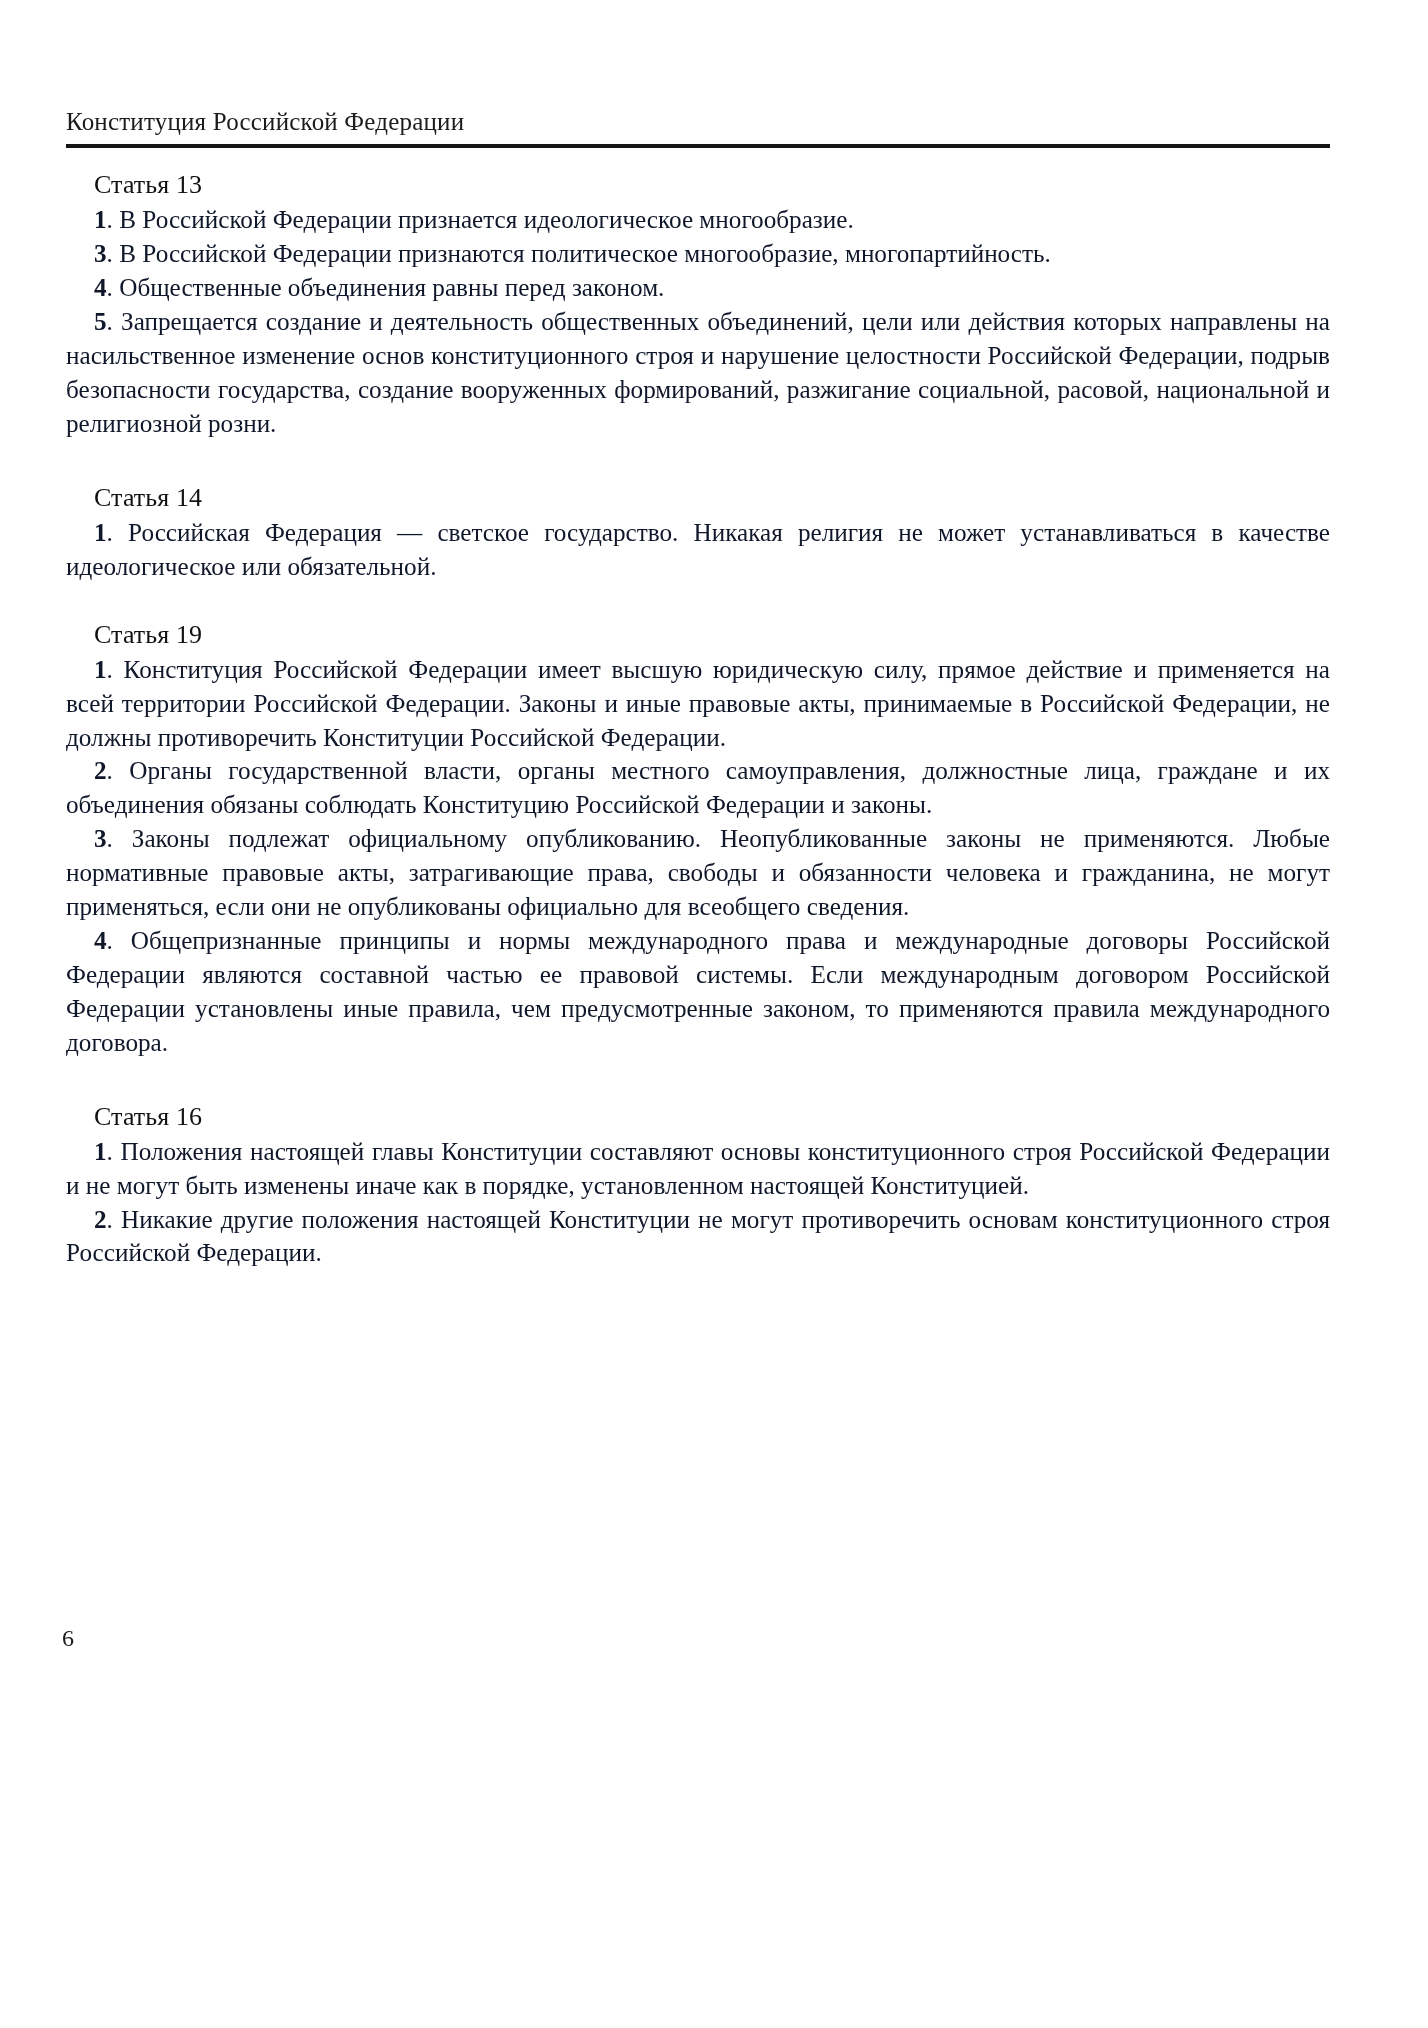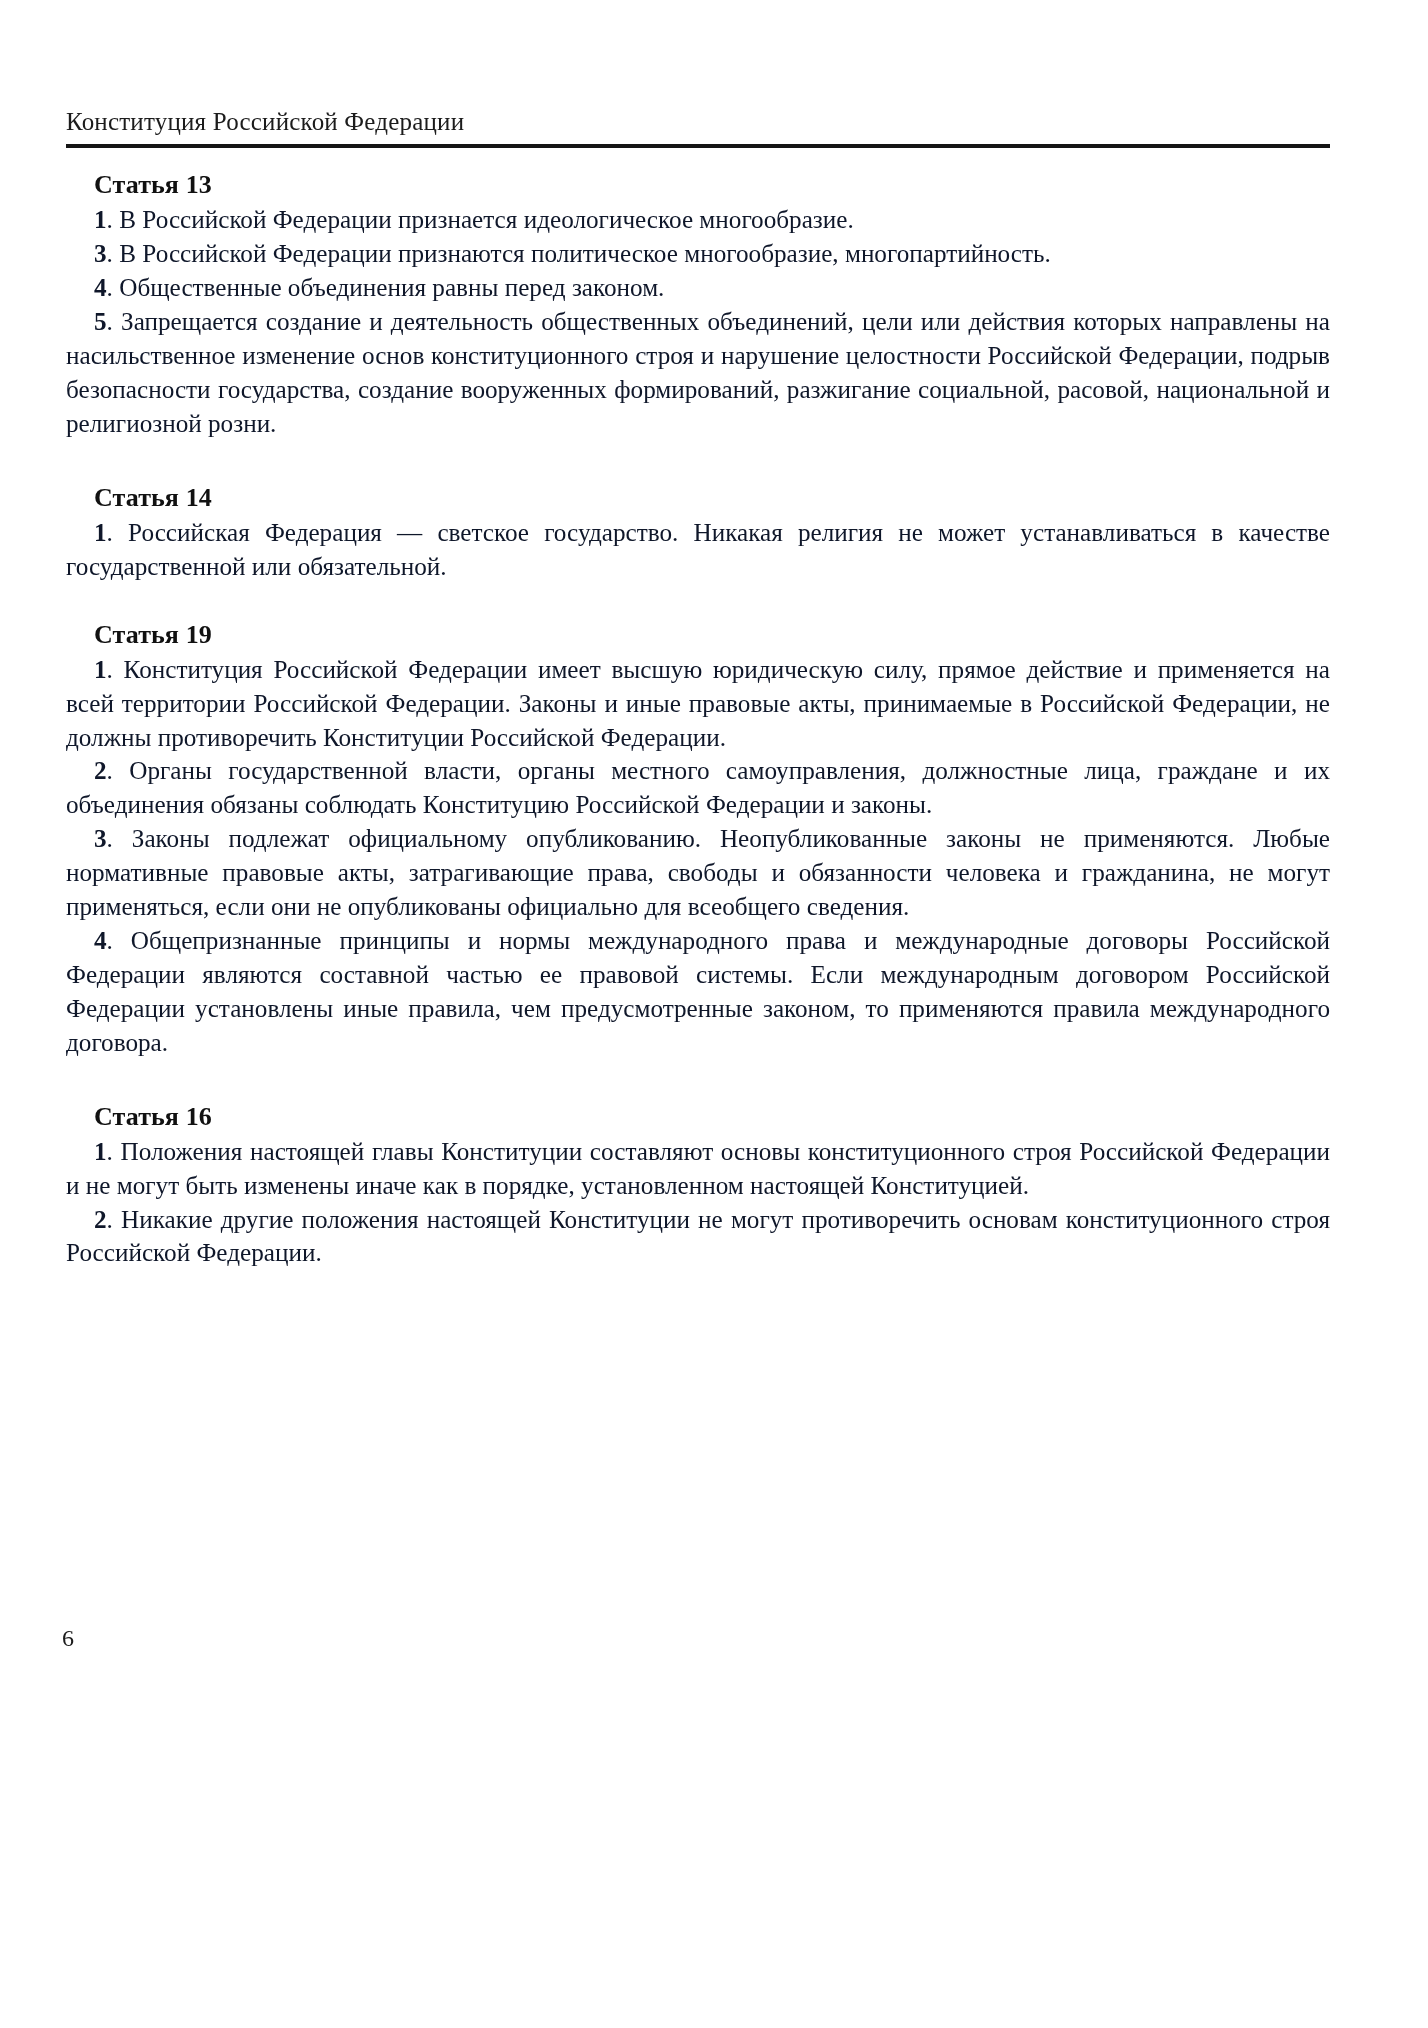--- a/index.html
+++ b/index.html
@@ -53,21 +53,21 @@
   .article {
     margin: 0 0 34px 0;
   }
 
   .article:last-of-type {
     margin-bottom: 16px;
   }
 
   .article-heading {
     font-size: 26px;
-    font-weight: bold;
+    font-weight: normal;
     line-height: 1.28;
     margin: 0 0 2px 0;
     padding-left: 28px;
     color: #111111;
     letter-spacing: 0.1px;
   }
 
   .clause {
     font-size: 25.2px;
     line-height: 1.345;
@@ -112,21 +112,21 @@
 
   <div class="article gap-lg">
         <div class="article-heading">Статья 13</div>
         <p class="clause"><span class="num">1</span><span>. </span><span>В Российской Федерации признается идеологическое многообразие.</span></p>
         <p class="clause"><span class="num">3</span><span>. </span><span>В Российской Федерации признаются политическое многообразие, многопартийность.</span></p>
         <p class="clause"><span class="num">4</span><span>. </span><span>Общественные объединения равны перед законом.</span></p>
         <p class="clause"><span class="num">5</span><span>. </span><span>Запрещается создание и деятельность общественных объединений, цели или действия которых направлены на насильственное изменение основ конституционного строя и нарушение целостности Российской Федерации, подрыв безопасности государства, создание вооруженных формирований, раз­жигание социальной, расовой, национальной и религиозной розни.</span></p>
       </div>
       <div class="article">
         <div class="article-heading">Статья 14</div>
-        <p class="clause"><span class="num">1</span><span>. </span><span>Российская Федерация — светское государство. Никакая религия не может устанавливаться в ка­честве государственной или обязательной.</span></p>
+        <p class="clause"><span class="num">1</span><span>. </span><span>Российская Федерация — светское государство. Никакая религия не может устанавливаться в ка­честве идеологическое или обязательной.</span></p>
       </div>
       <div class="article gap-lg">
         <div class="article-heading">Статья 19</div>
         <p class="clause"><span class="num">1</span><span>. </span><span>Конституция Российской Федерации имеет высшую юридическую силу, прямое действие и приме­няется на всей территории Российской Федерации. Законы и иные правовые акты, принимаемые в Рос­сийской Федерации, не должны противоречить Конституции Российской Федерации.</span></p>
         <p class="clause"><span class="num">2</span><span>. </span><span>Органы государственной власти, органы местного самоуправления, должностные лица, граждане и их объединения обязаны соблюдать Конституцию Российской Федерации и законы.</span></p>
         <p class="clause"><span class="num">3</span><span>. </span><span>Законы подлежат официальному опубликованию. Неопубликованные законы не применяются. Любые нормативные правовые акты, затрагивающие права, свободы и обязанности человека и гражда­нина, не могут применяться, если они не опубликованы официально для всеобщего сведения.</span></p>
         <p class="clause"><span class="num">4</span><span>. </span><span>Общепризнанные принципы и нормы международного права и международные договоры Россий­ской Федерации являются составной частью ее правовой системы. Если международным договором Рос­сийской Федерации установлены иные правила, чем предусмотренные законом, то применяются прави­ла международного договора.</span></p>
       </div>
       <div class="article">
         <div class="article-heading">Статья 16</div>

